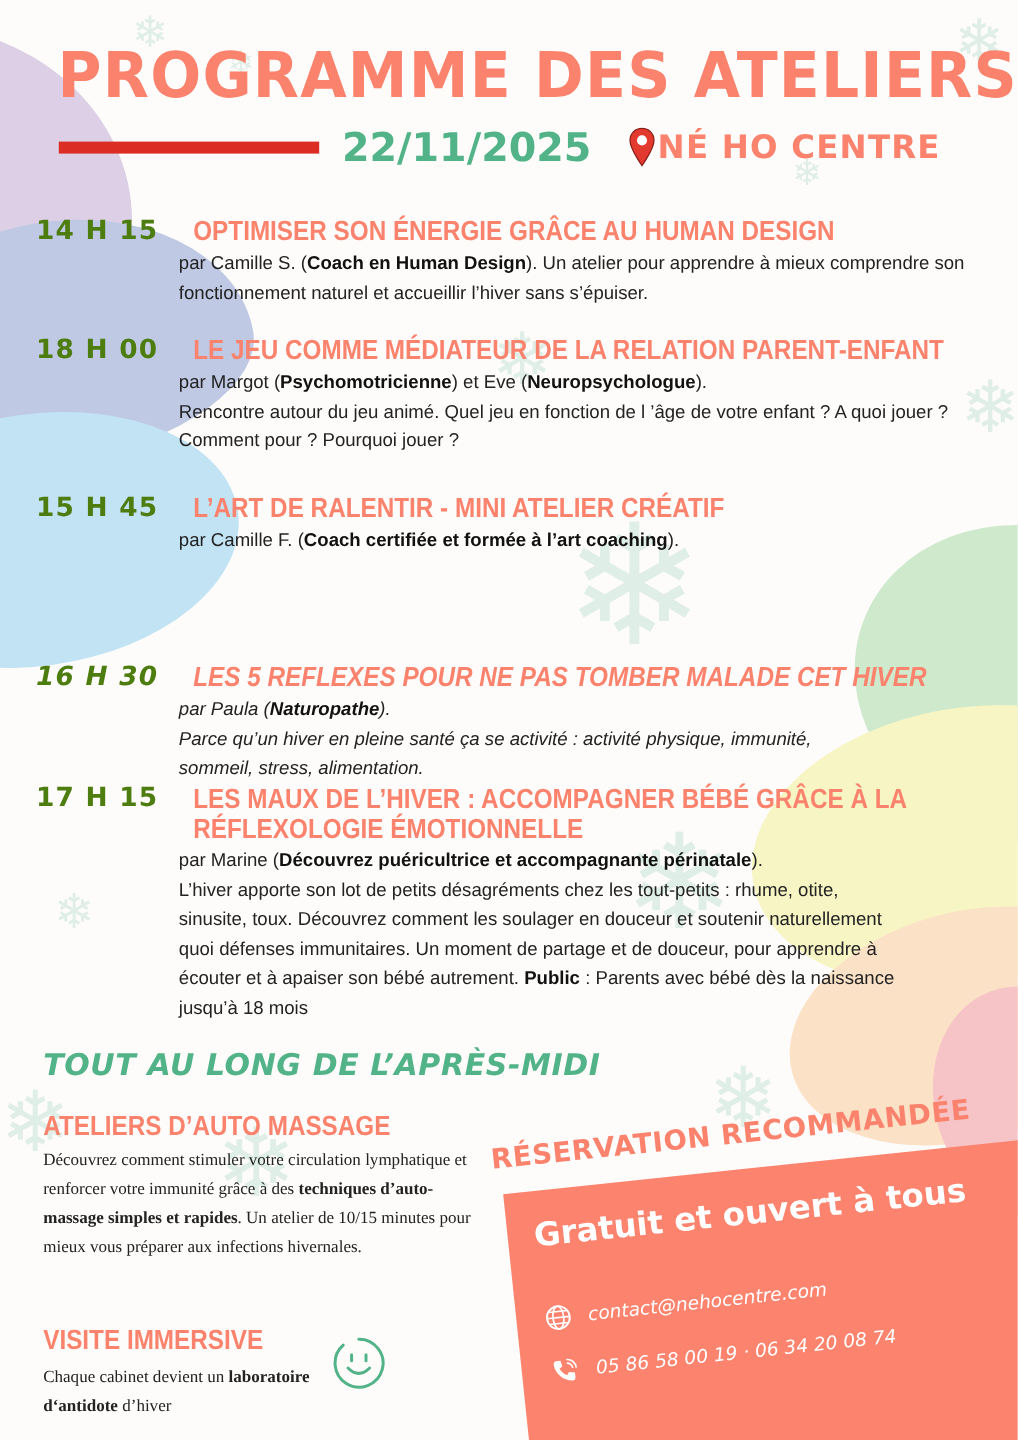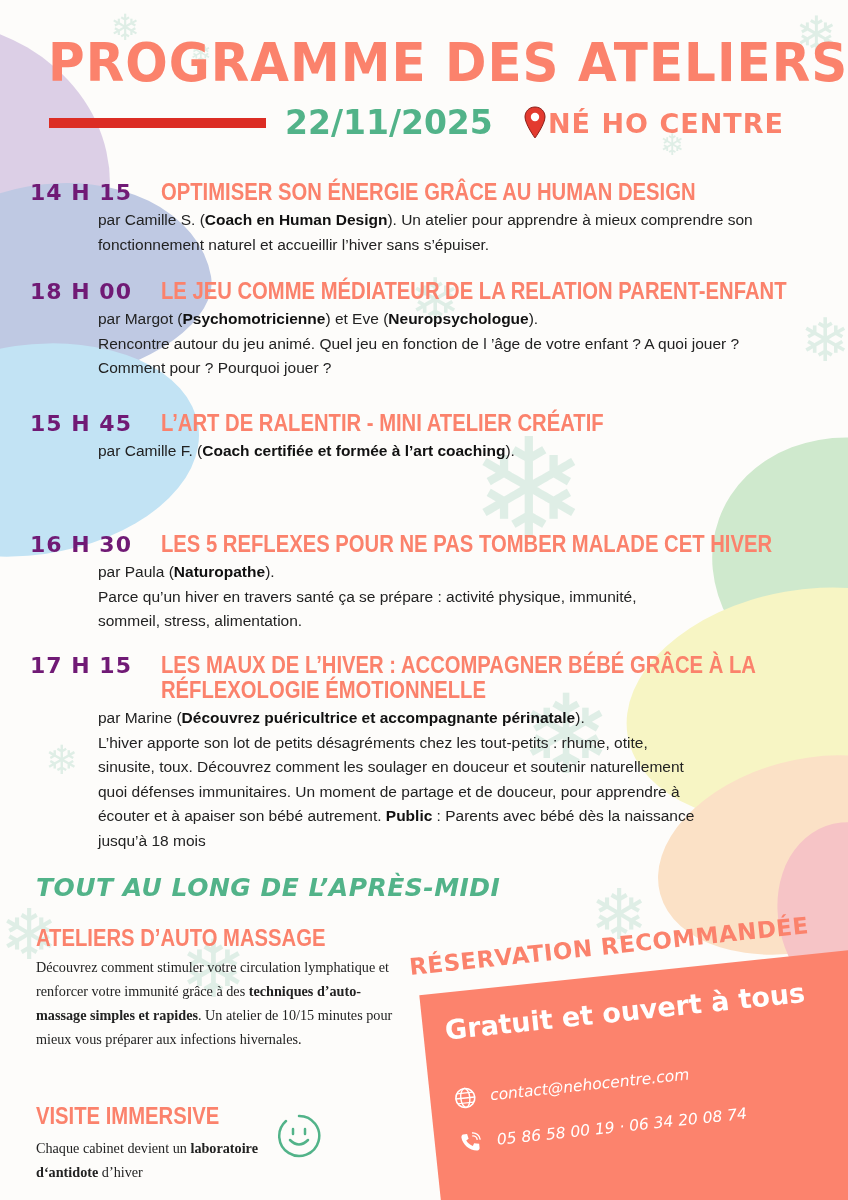--- a/index.html
+++ b/index.html
@@ -23,29 +23,29 @@
     font-family: "DejaVu Sans", sans-serif; font-weight: 900; font-size: 33px; color: #52b389;
   }
   .pin { position: absolute; left: 523px; top: 106px; width: 24px; height: 34px; }
   .venue {
     position: absolute; left: 548px; top: 108px;
     font-family: "DejaVu Sans", sans-serif; font-weight: 900; font-size: 27px; color: #fb826c; letter-spacing: 1px;
   }
   .session { position: absolute; left: 30px; width: 780px; }
   .time {
     position: absolute; left: 0; top: 0; width: 120px;
-    font-family: "DejaVu Sans", sans-serif; font-weight: 900; font-size: 22px; color: #701a75; letter-spacing: 1px; white-space: nowrap;
+    font-family: "DejaVu Sans", sans-serif; font-weight: 900; font-size: 22px; color: #4d7c0f; letter-spacing: 1px; white-space: nowrap;
   }
   .stitle {
     margin-left: 131px; font-family: "Liberation Sans", sans-serif; font-weight: 700;
     font-size: 23px; color: #fb826c; text-transform: uppercase; line-height: 25px;
     transform: scaleX(0.88); transform-origin: left;
     white-space: nowrap; letter-spacing: 0px;
   }
-  .sbody { margin-left: 68px; margin-top: 3px; font-size: 15.5px; line-height: 24.5px; color: #222; }
+  .sbody { margin-left: 119px; margin-top: 3px; font-size: 15.5px; line-height: 24.5px; color: #222; }
   .sbody b { font-weight: 700; color: #111; }
   .all-day {
     position: absolute; left: 36px; top: 873px;
     font-family: "DejaVu Sans", sans-serif; font-weight: 900; font-size: 25px; color: #52b389; letter-spacing: 0.5px; white-space: nowrap; font-style: italic;
   }
   .subhead {
     position: absolute; left: 36px; font-family: "Liberation Sans", sans-serif; font-weight: 700;
     font-size: 23px; color: #fb826c; transform: scaleX(0.88); transform-origin: left; white-space: nowrap;
   }
   .ptext { position: absolute; left: 36px; width: 370px; font-family: Liberation Serif, serif; font-size: 14.2px; line-height: 24px; color: #222; }
@@ -116,26 +116,26 @@
 </div>
 
 <div class="session" style="top:411px;">
   <div class="time">15 H 45</div>
   <div class="stitle">L’ART DE RALENTIR - MINI ATELIER CRÉATIF</div>
   <div class="sbody">
     <span>par Camille F. (</span><b>Coach certifiée et formée à l’art coaching</b><span>).</span><br>
   </div>
 </div>
 
-<div class="session" style="top:532px;">
+<div class="session" style="top:552px;font-style:italic;">
   <div class="time">16 H 30</div>
   <div class="stitle">LES 5 REFLEXES POUR NE PAS TOMBER MALADE CET HIVER</div>
   <div class="sbody" style="width:560px;">
     <span>par Paula (</span><b>Naturopathe</b><span>).</span><br>
-    <span>Parce qu’un hiver en travers santé ça se prépare : activité physique, immunité, sommeil, stress, alimentation.</span>
+    <span>Parce qu’un hiver en pleine santé ça se activité : activité physique, immunité, sommeil, stress, alimentation.</span>
   </div>
 </div>
 
 <div class="session" style="top:653px;">
   <div class="time">17 H 15</div>
   <div class="stitle">LES MAUX DE L’HIVER : ACCOMPAGNER BÉBÉ GRÂCE À LA</div>
   <div class="stitle">RÉFLEXOLOGIE ÉMOTIONNELLE</div>
   <div class="sbody" style="width:600px;">
     <span>par Marine (</span><b>Découvrez puéricultrice et accompagnante périnatale</b><span>).</span><br>
     <span>L’hiver apporte son lot de petits désagréments chez les tout-petits : rhume, otite, sinusite, toux. Découvrez comment les soulager en douceur et soutenir naturellement quoi défenses immunitaires. Un moment de partage et de douceur, pour apprendre à écouter et à apaiser son bébé autrement. </span><b>Public</b><span> : Parents avec bébé dès la naissance jusqu’à 18 mois</span>

